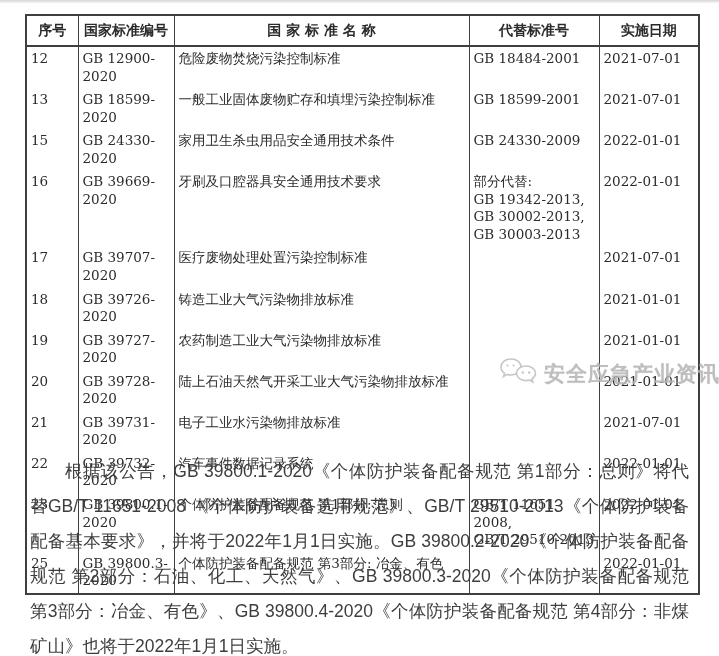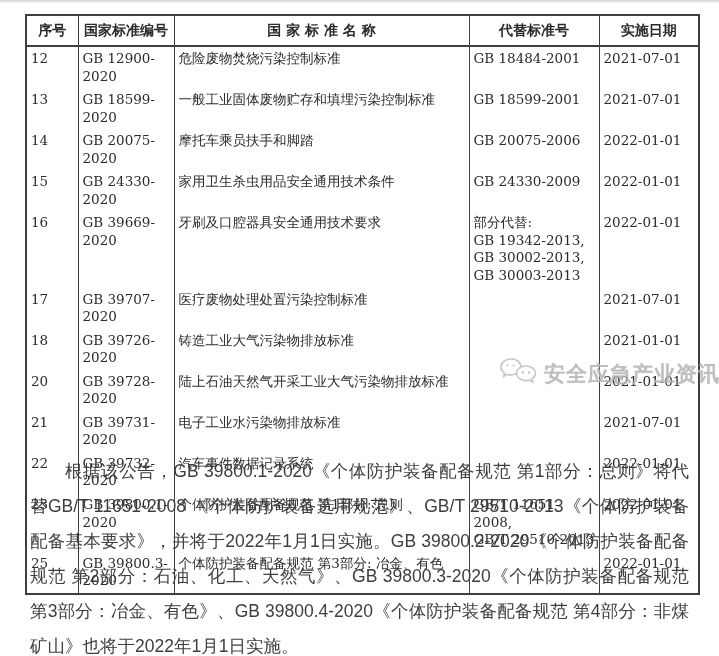--- a/index.html
+++ b/index.html
@@ -124,27 +124,20 @@
     </tr>
 
     <tr>
       <td class="c">13</td>
       <td class="code">GB 18599-2020</td>
       <td class="name">一般工业固体废物贮存和填埋污染控制标准</td>
       <td class="repl">GB 18599-2001</td>
       <td class="c">2021-07-01</td>
     </tr>
 
-    <tr>
-      <td class="c">14</td>
-      <td class="code">GB 20075-2020</td>
-      <td class="name">摩托车乘员扶手和脚踏</td>
-      <td class="repl">GB 20075-2006</td>
-      <td class="c">2022-01-01</td>
-    </tr>
 
     <tr>
       <td class="c">15</td>
       <td class="code">GB 24330-2020</td>
       <td class="name">家用卫生杀虫用品安全通用技术条件</td>
       <td class="repl">GB 24330-2009</td>
       <td class="c">2022-01-01</td>
     </tr>
 
     <tr>
@@ -167,20 +160,27 @@
     </tr>
 
     <tr>
       <td class="c">18</td>
       <td class="code">GB 39726-2020</td>
       <td class="name">铸造工业大气污染物排放标准</td>
       <td class="repl"></td>
       <td class="c">2021-01-01</td>
     </tr>
 
+    <tr>
+      <td class="c">19</td>
+      <td class="code">GB 39727-2020</td>
+      <td class="name">农药制造工业大气污染物排放标准</td>
+      <td class="repl"></td>
+      <td class="c">2021-01-01</td>
+    </tr>
 
     <tr>
       <td class="c">20</td>
       <td class="code">GB 39728-2020</td>
       <td class="name">陆上石油天然气开采工业大气污染物排放标准</td>
       <td class="repl"></td>
       <td class="c">2021-01-01</td>
     </tr>
 
     <tr>

